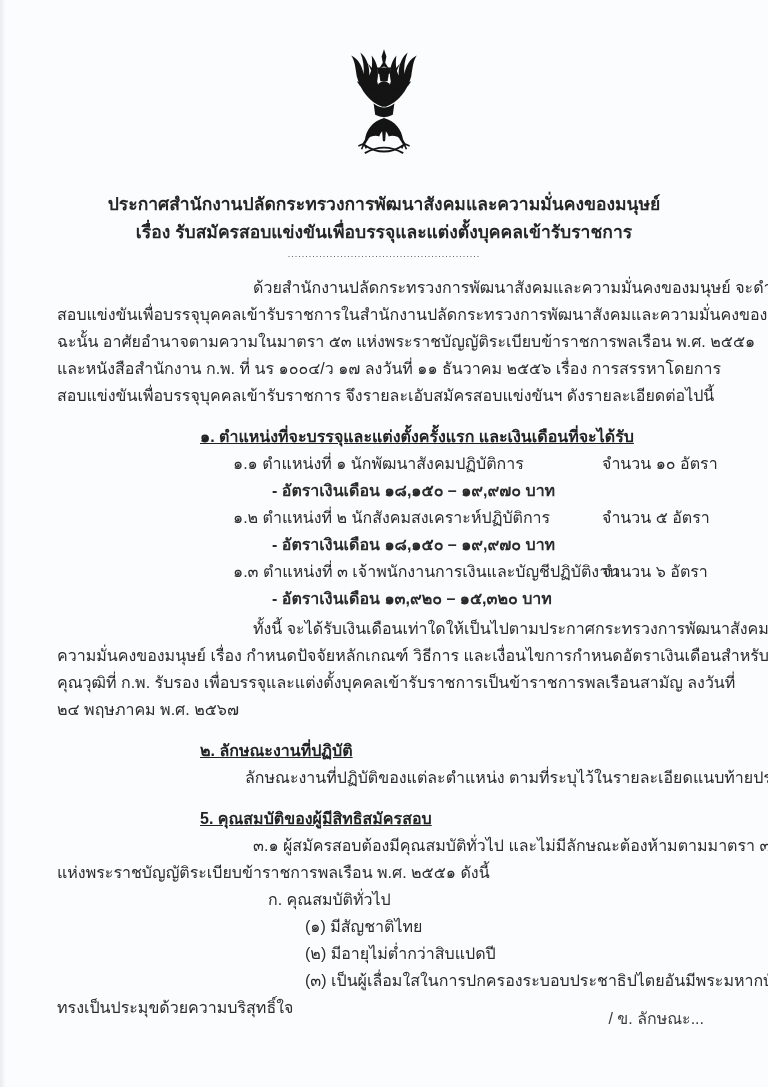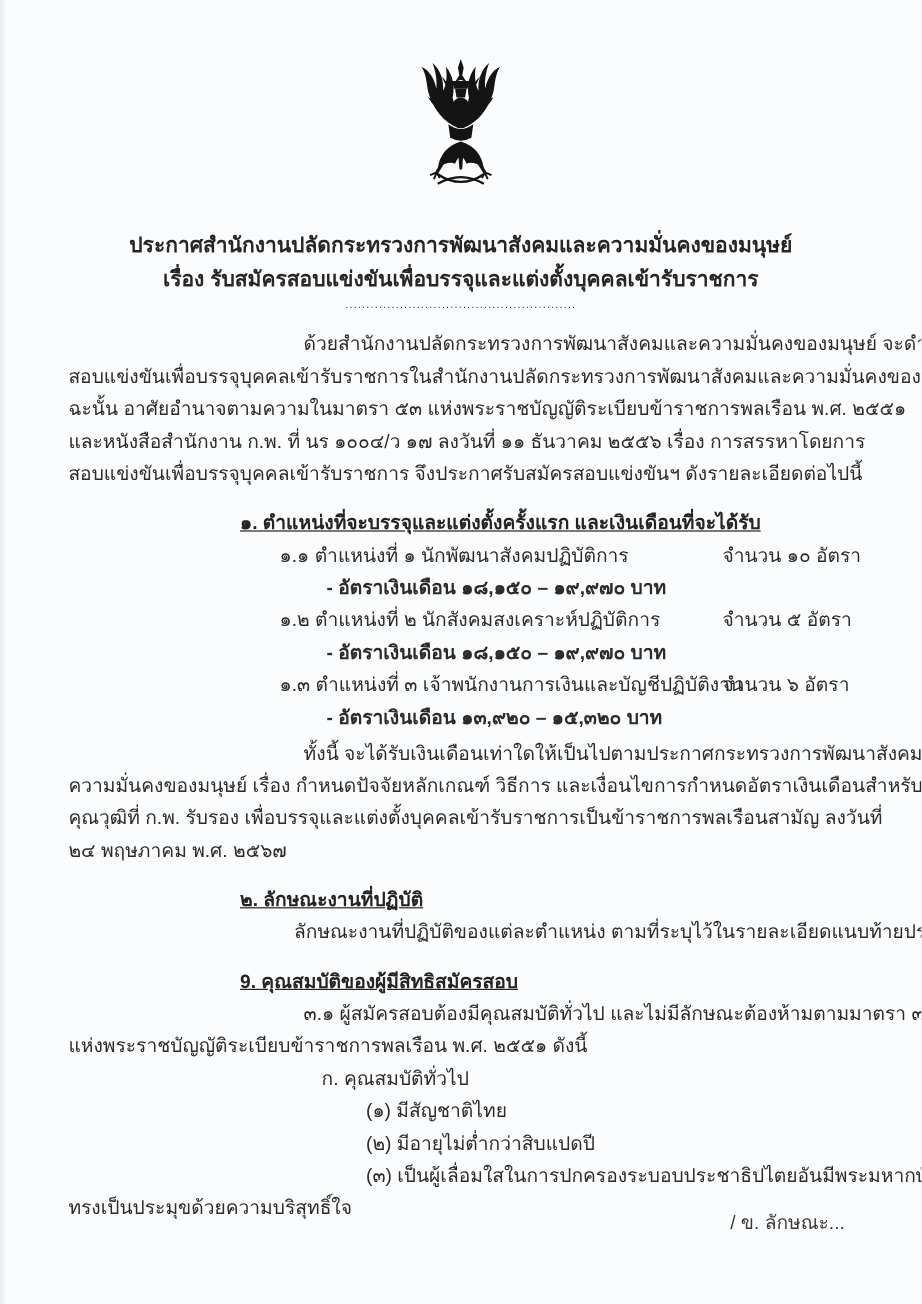--- a/index.html
+++ b/index.html
@@ -105,21 +105,21 @@
   <div class="doc-title first">ประกาศสำนักงานปลัดกระทรวงการพัฒนาสังคมและความมั่นคงของมนุษย์</div>
   <div class="doc-title">เรื่อง รับสมัครสอบแข่งขันเพื่อบรรจุและแต่งตั้งบุคคลเข้ารับราชการ</div>
   <div class="dots">.......................................................</div>
 
   <div class="content">
 
     <div class="ln ind-para">ด้วยสำนักงานปลัดกระทรวงการพัฒนาสังคมและความมั่นคงของมนุษย์ จะดำเนินการ</div>
     <div class="ln">สอบแข่งขันเพื่อบรรจุบุคคลเข้ารับราชการในสำนักงานปลัดกระทรวงการพัฒนาสังคมและความมั่นคงของมนุษย์</div>
     <div class="ln">ฉะนั้น อาศัยอำนาจตามความในมาตรา ๕๓ แห่งพระราชบัญญัติระเบียบข้าราชการพลเรือน พ.ศ. ๒๕๕๑</div>
     <div class="ln">และหนังสือสำนักงาน ก.พ. ที่ นร ๑๐๐๔/ว ๑๗ ลงวันที่ ๑๑ ธันวาคม ๒๕๕๖ เรื่อง การสรรหาโดยการ</div>
-    <div class="ln">สอบแข่งขันเพื่อบรรจุบุคคลเข้ารับราชการ จึงประกาศรับสมัครสอบแข่งขันฯ ดังรายละเอียดต่อไปนี้</div>
+    <div class="ln">สอบแข่งขันเพื่อบรรจุบุคคลเข้ารับราชการ จึงรายละเอับสมัครสอบแข่งขันฯ ดังรายละเอียดต่อไปนี้</div>
 
     <div class="ln ind-h1 sec-gap">๑. ตำแหน่งที่จะบรรจุและแต่งตั้งครั้งแรก และเงินเดือนที่จะได้รับ</div>
 
     <div class="ln ind-sub pos-row">
       <span>๑.๑ ตำแหน่งที่ ๑ นักพัฒนาสังคมปฏิบัติการ</span>
       <span class="pos-count">จำนวน ๑๐ อัตรา</span>
     </div>
     <div class="ln ind-dash">- อัตราเงินเดือน ๑๘,๑๕๐ – ๑๙,๙๗๐ บาท</div>
 
     <div class="ln ind-sub pos-row">
@@ -135,21 +135,21 @@
     <div class="ln ind-dash">- อัตราเงินเดือน ๑๓,๙๒๐ – ๑๕,๓๒๐ บาท</div>
 
     <div class="ln ind-para small-gap">ทั้งนี้ จะได้รับเงินเดือนเท่าใดให้เป็นไปตามประกาศกระทรวงการพัฒนาสังคมและ</div>
     <div class="ln">ความมั่นคงของมนุษย์ เรื่อง กำหนดปัจจัยหลักเกณฑ์ วิธีการ และเงื่อนไขการกำหนดอัตราเงินเดือนสำหรับ</div>
     <div class="ln">คุณวุฒิที่ ก.พ. รับรอง เพื่อบรรจุและแต่งตั้งบุคคลเข้ารับราชการเป็นข้าราชการพลเรือนสามัญ ลงวันที่</div>
     <div class="ln">๒๔ พฤษภาคม พ.ศ. ๒๕๖๗</div>
 
     <div class="ln ind-h1 sec-gap">๒. ลักษณะงานที่ปฏิบัติ</div>
     <div class="ln ind-sub2">ลักษณะงานที่ปฏิบัติของแต่ละตำแหน่ง ตามที่ระบุไว้ในรายละเอียดแนบท้ายประกาศนี้</div>
 
-    <div class="ln ind-h1 sec-gap">9. คุณสมบัติของผู้มีสิทธิสมัครสอบ</div>
+    <div class="ln ind-h1 sec-gap">5. คุณสมบัติของผู้มีสิทธิสมัครสอบ</div>
     <div class="ln ind-para">๓.๑ ผู้สมัครสอบต้องมีคุณสมบัติทั่วไป และไม่มีลักษณะต้องห้ามตามมาตรา ๓๖</div>
     <div class="ln">แห่งพระราชบัญญัติระเบียบข้าราชการพลเรือน พ.ศ. ๒๕๕๑ ดังนี้</div>
     <div class="ln ind-ka">ก. คุณสมบัติทั่วไป</div>
     <div class="ln ind-num">(๑) มีสัญชาติไทย</div>
     <div class="ln ind-num">(๒) มีอายุไม่ต่ำกว่าสิบแปดปี</div>
     <div class="ln ind-num">(๓) เป็นผู้เลื่อมใสในการปกครองระบอบประชาธิปไตยอันมีพระมหากษัตริย์</div>
     <div class="ln">ทรงเป็นประมุขด้วยความบริสุทธิ์ใจ</div>
 
   </div>
 

